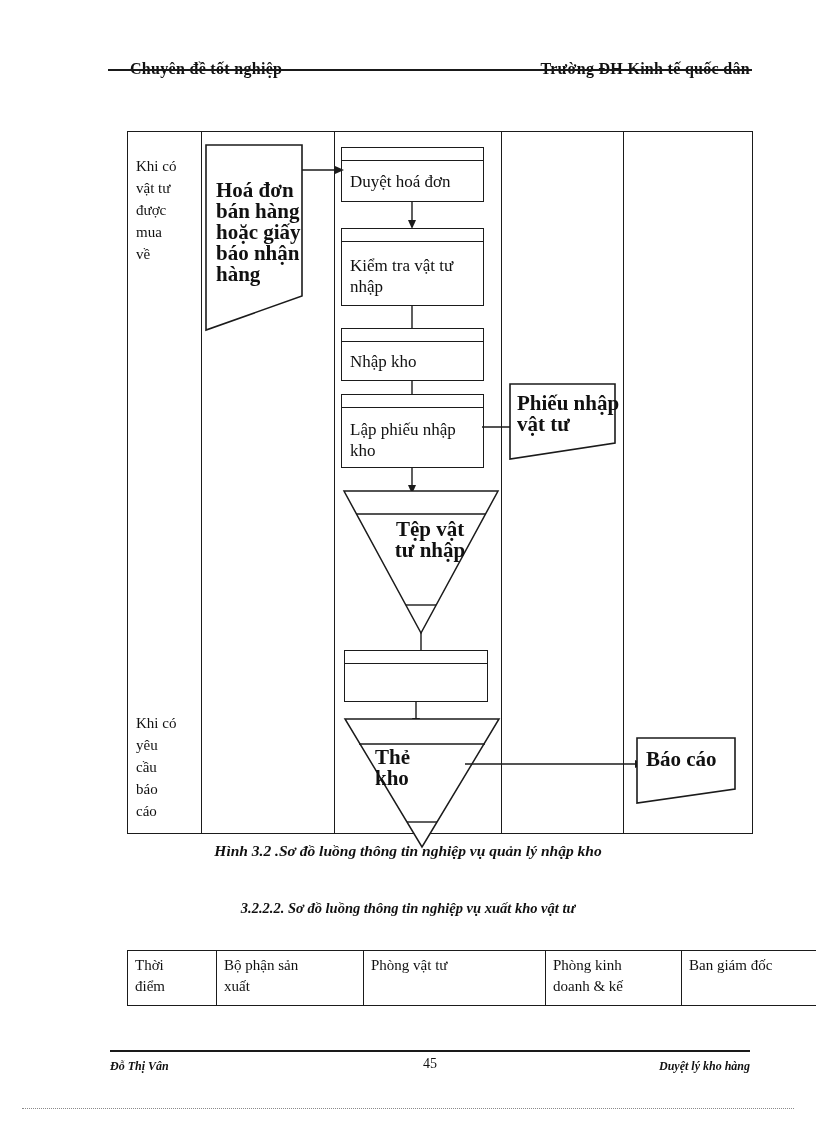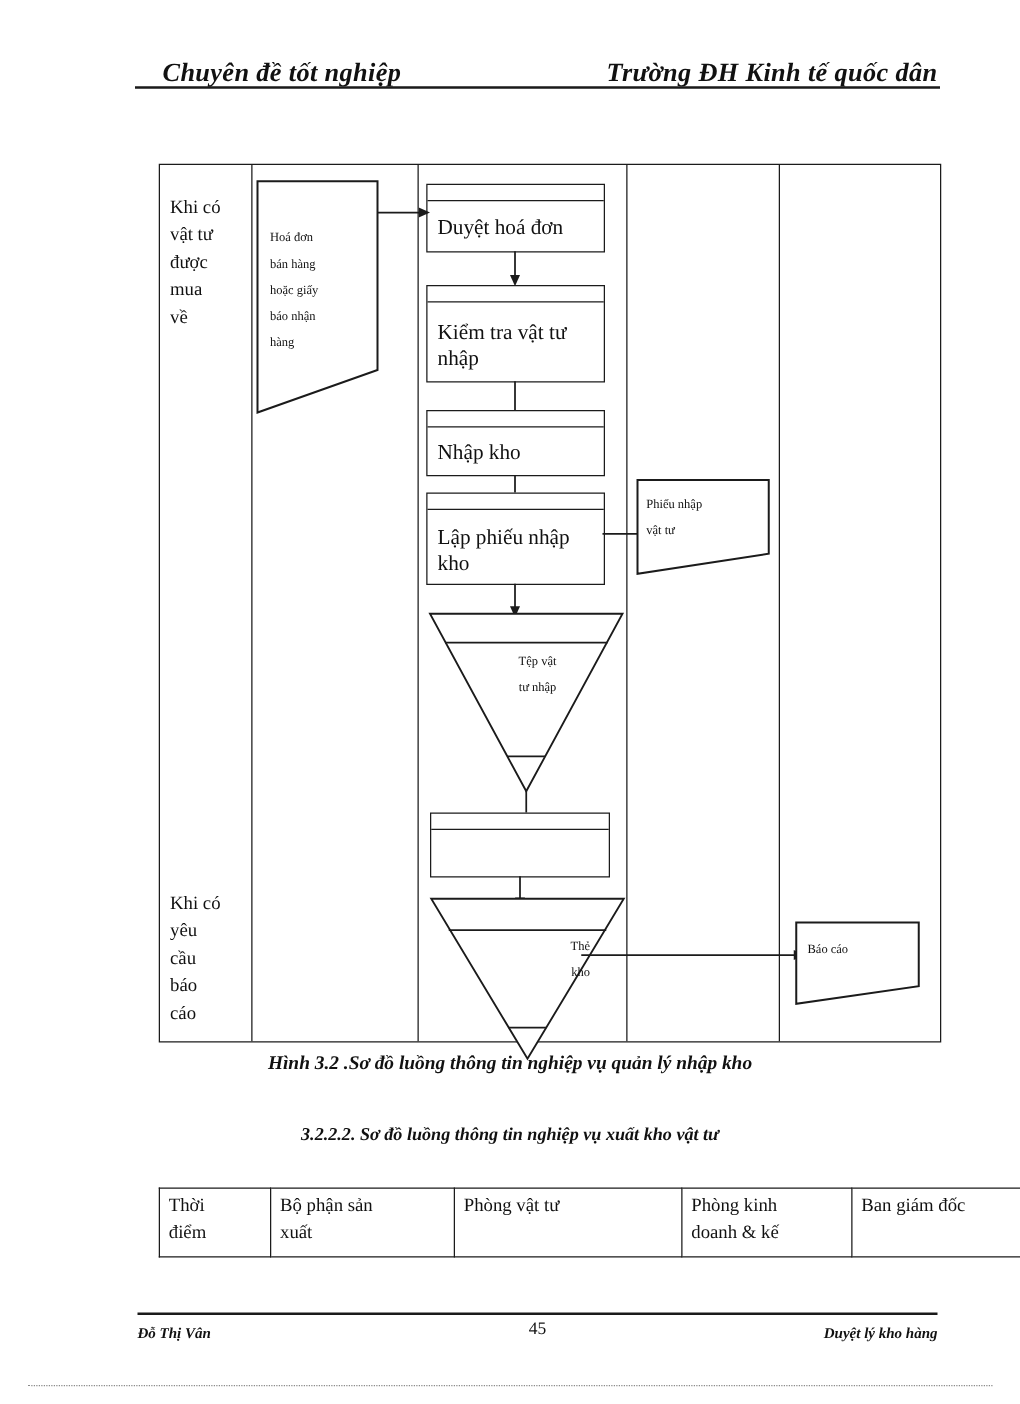--- a/index.html
+++ b/index.html
@@ -29,24 +29,23 @@
   #header {
     position: absolute;
     left: 130px;
     top: 44px;
     width: 620px;
     height: 30px;
   }
   #header .hdr-left,
   #header .hdr-right {
     position: absolute;
-    top: 2px;
-    font-style: italic;
+    top: 16px;
     font-weight: bold;
-    font-size: 21px;
+    font-size: 16px;
     letter-spacing: .3px;
     white-space: nowrap;
   }
   #header .hdr-left  { left: 0; }
   #header .hdr-right { right: 0; }
   #header .hdr-rule {
     position: absolute;
     left: -22px;
     right: -2px;
     top: 25px;
@@ -104,23 +103,24 @@
     display: flex;
     align-items: center;
     font-size: 17px;
     line-height: 21px;
   }
 
   
   .doc svg, .tri svg { display: block; overflow: visible; }
   .doc .dtext, .tri .ttext {
     position: absolute;
-    font-size: 10px;
+    font-size: 21px;
     line-height: 21px;
     white-space: pre-line;
+    font-weight: bold;
   }
 
   
   .conn { position: absolute; }
   .conn svg { display: block; overflow: visible; }
 
   
   #fig-caption {
     position: absolute;
     left: 0; right: 0;
@@ -336,21 +336,21 @@
         <polygon points="6,26 2,17 10,17" fill="#1b1b1b"></polygon>
       </svg>
     </div>
 
     <div class="shape tri" style="left:215px; top:585px; width:158px; height:128px;">
       <svg width="158" height="132" viewBox="0 0 158 132">
         <polygon points="2,2 156,2 79,130" fill="#ffffff" stroke="#1b1b1b" stroke-width="1.5"></polygon>
         <line x1="16" y1="27" x2="142" y2="27" stroke="#1b1b1b" stroke-width="1.4"></line>
         <line x1="64" y1="105" x2="94" y2="105" stroke="#1b1b1b" stroke-width="1.4"></line>
       </svg>
-      <div class="ttext" style="left:49px; top:30px; width:80px; text-align:right;">Thẻ
+      <div class="ttext" style="left:32px; top:30px; width:80px; text-align:left;">Thẻ
 kho</div>
     </div>
 
     <div class="conn" style="left:337px; top:626px; width:181px; height:12px;">
       <svg width="181" height="12" viewBox="0 0 181 12">
         <line x1="0" y1="6" x2="172" y2="6" stroke="#1b1b1b" stroke-width="1.4"></line>
         <polygon points="179,6 170,2 170,10" fill="#1b1b1b"></polygon>
       </svg>
     </div>
 

